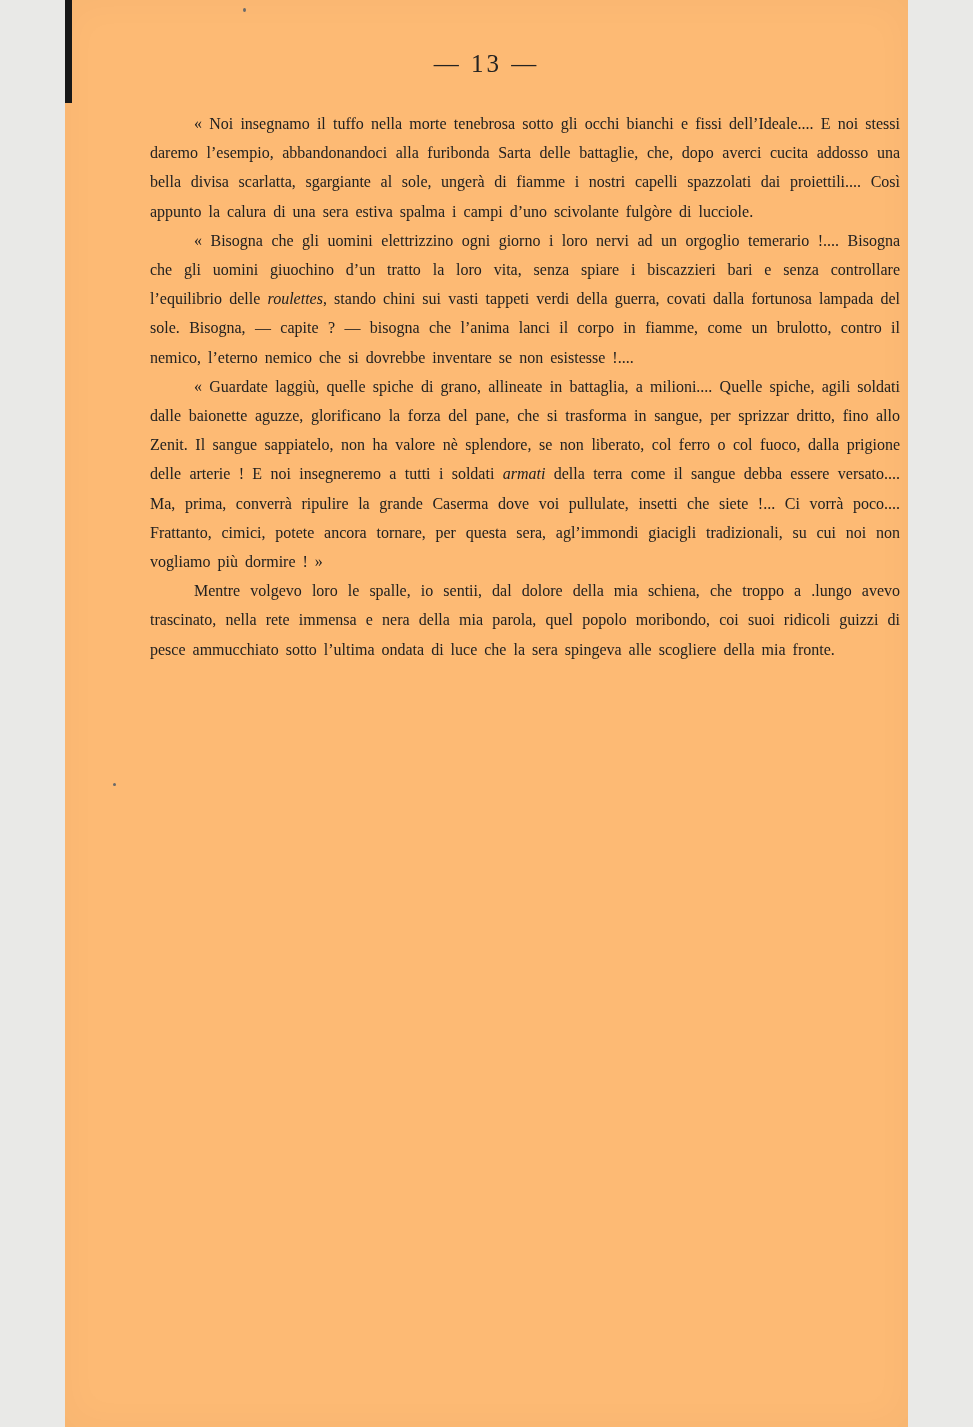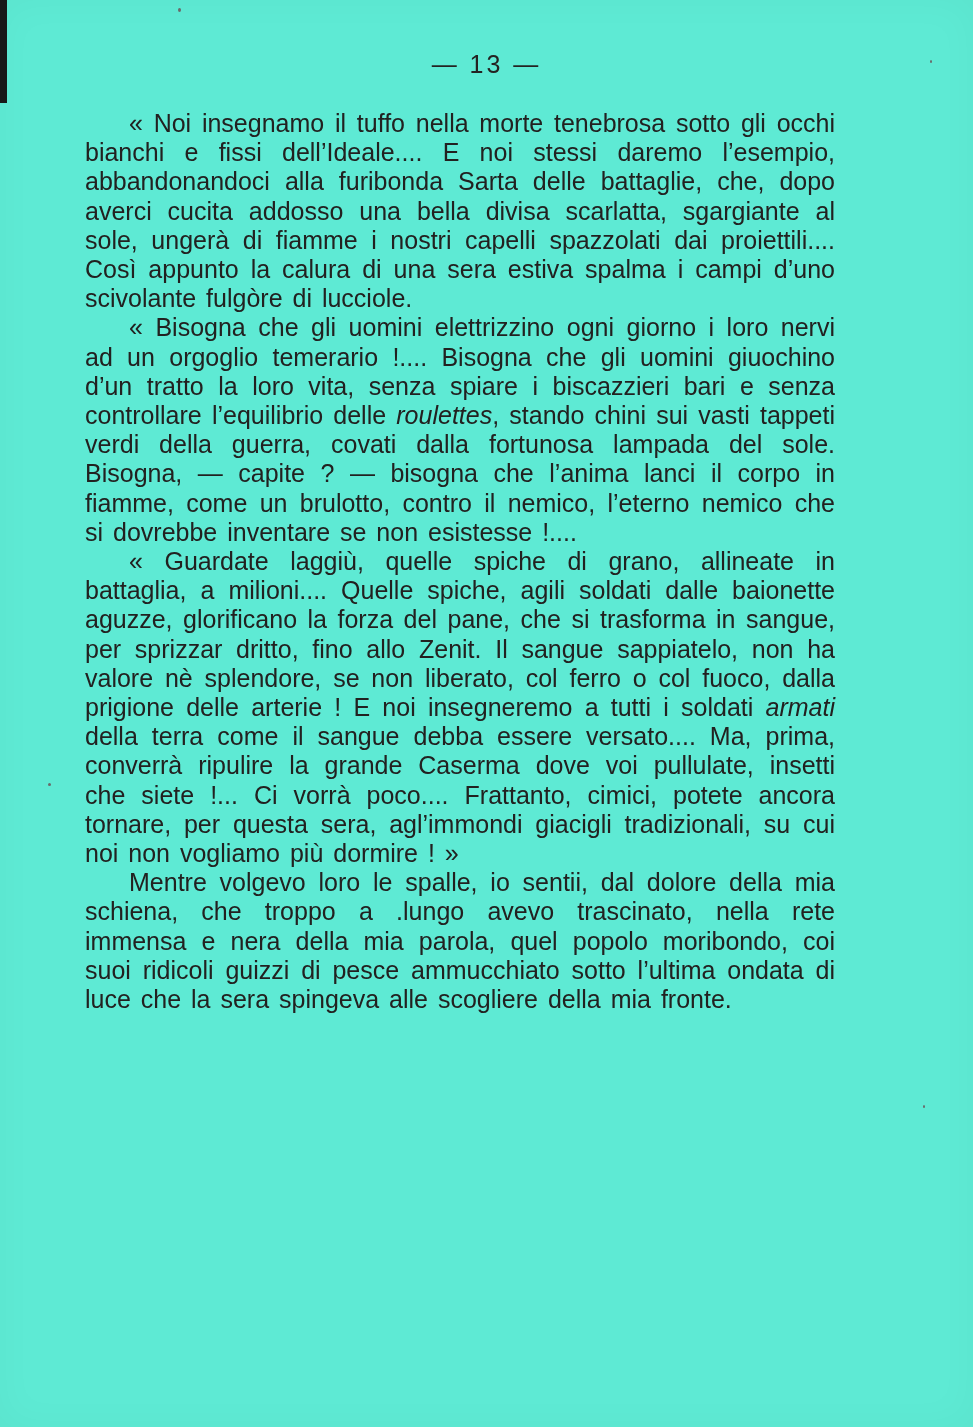--- a/index.html
+++ b/index.html
@@ -2,25 +2,25 @@
 <html><head>
 <meta charset="utf-8">
 <style>
   html, body {
     margin: 0;
     padding: 0;
     background: #e9e9e7;
   }
   .page {
     position: relative;
-    width: 973px;
+    width: 843px;
     height: 1427px;
     margin: 0 auto;
-    background: #5eead4;
-    font-family: Liberation Sans, sans-serif;
+    background: #fdba74;
+    font-family: Liberation Serif, serif;
     color: #222120;
     overflow: hidden;
     box-shadow: inset 0 0 40px rgba(0,0,0,0.03);
   }
   .scan-bar {
     position: absolute;
     left: 0;
     top: 0;
     width: 7px;
     height: 103px;
@@ -43,21 +43,21 @@
     text-align: center;
     font-size: 25px;
     letter-spacing: 3px;
     color: #242322;
   }
   .text-block {
     position: absolute;
     top: 109px;
     left: 85px;
     width: 750px;
-    font-size: 25px;
+    font-size: 16px;
     line-height: 29.2px;
     text-align: justify;
     word-spacing: 3px;
   }
   .para {
     margin: 0;
     text-indent: 44px;
   }
   .para em {
     font-style: italic;

